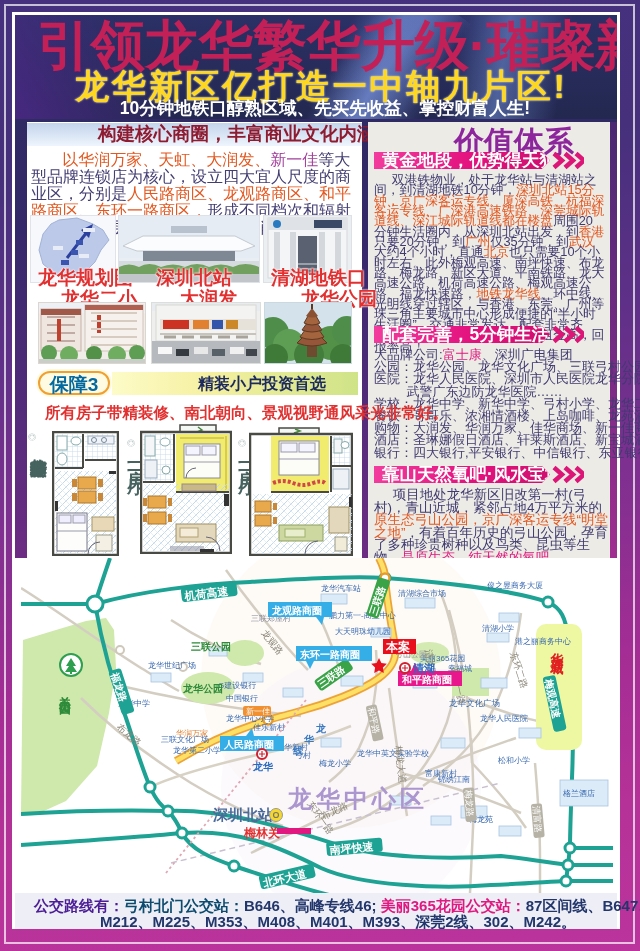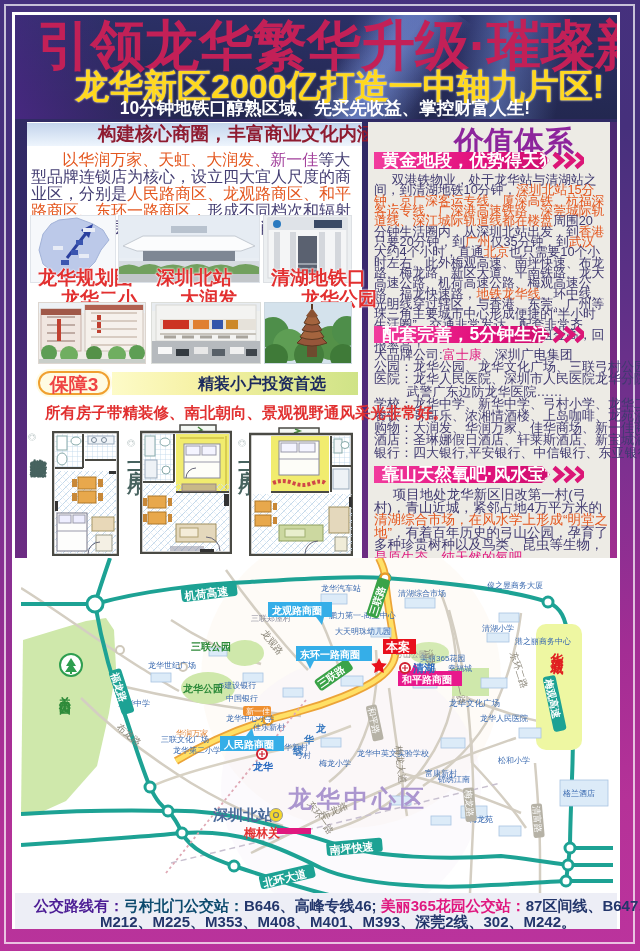--- a/index.html
+++ b/index.html
@@ -39,21 +39,20 @@
       <span>璀</span>
       <span>璨</span>
       <span>新</span>
     </div>
 
  <div class="ab" style="left:60px;top:51px;width:490px;display:flex;justify-content:space-between;font-size:34px;font-weight:bold;line-height:1.2;white-space:nowrap;color:#ffd81e;text-shadow:0 0 2px #fff">
       <span>龙</span>
       <span>华</span>
       <span>新</span>
       <span>区</span>
-      <span>2000</span>
       <span>亿</span>
       <span>打</span>
       <span>造</span>
       <span>一</span>
       <span>中</span>
       <span>轴</span>
       <span>九</span>
       <span>片</span>
       <span>区</span>
       <span>!</span>
@@ -190,21 +189,21 @@
     <span>地</span>
   </div>
 <div class="ab" style="left:552px;top:465px"><svg width="32" height="19">
       <g fill="none" stroke="#db1677" stroke-width="4.5">
         <path d="M2 2.5 l8 7 -8 7"></path>
         <path d="M13 2.5 l8 7 -8 7"></path>
         <path d="M24 2.5 l8 7 -8 7"></path>
       </g>
     </svg></div>
 
-<div class="ab" style="left:374px;top:489px;width:238px;font-size:13.5px;line-height:12.6px;color:#403a70;word-break:break-all"><span style="letter-spacing:0">&nbsp;&nbsp;&nbsp;&nbsp;&nbsp;</span>项目地处龙华新区旧改第一村(弓村)，青山近城，紧邻占地4万平方米的<span style="color:#e4571f">清湖综合市场，在风水学上形成“明堂之地”</span>，有着百年历史的弓山公园，孕育了多种珍贵树种以及鸟类、昆虫等生物，<span style="color:#e0187f">是原生态、纯天然的氧吧。</span></div>
+<div class="ab" style="left:374px;top:489px;width:238px;font-size:13.5px;line-height:12.6px;color:#403a70;word-break:break-all"><span style="letter-spacing:0">&nbsp;&nbsp;&nbsp;&nbsp;&nbsp;</span>项目地处龙华新区旧改第一村(弓村)，青山近城，紧邻占地4万平方米的<span style="color:#e4571f">原生态弓山公园，京广深客运专线“明堂之地”</span>，有着百年历史的弓山公园，孕育了多种珍贵树种以及鸟类、昆虫等生物，<span style="color:#e0187f">是原生态、纯天然的氧吧。</span></div>
 
 <div class="ab" style="left:30px;top:215px;width:86px;height:68px;background:#f6f8fb;border:1px solid #e0e4ea;box-sizing:border-box">
 <svg width="84" height="66" viewBox="0 0 84 66">
 <path d="M28,4 L46,2 L62,8 L72,14 L78,24 L70,34 L64,46 L52,58 L38,63 L24,58 L12,48 L8,34 L12,18 L20,8 Z" fill="#bcc9e9" stroke="#a2b2d8" stroke-width="1"></path>
 <path d="M36,42 L56,16" stroke="#2a3f9e" stroke-width="3" fill="none"></path>
 <path d="M62,8 L50,14 L58,22 Z" fill="#2a3f9e"></path>
 <rect x="30" y="44" width="8" height="5" fill="#3a55b0"></rect>
       <rect x="40" y="34" width="7" height="5" fill="#3a55b0"></rect>
       <rect x="45" y="24" width="7" height="5" fill="#3a55b0"></rect>
 <rect x="22" y="30" width="10" height="4" fill="#e8ecf6"></rect>
@@ -332,21 +331,21 @@
       <circle cx="78" cy="54" r="13" fill="#3f7a38"></circle>
 <rect x="42" y="40" width="10" height="14" fill="#6e4a2e"></rect>
 <path d="M32,40 Q47,46 62,40 L56,34 L38,34 Z" fill="#96563a" stroke="#5e3a22" stroke-width="1"></path>
 <path d="M35,34 Q47,39 59,34 L54,27 L40,27 Z" fill="#a4643e" stroke="#5e3a22" stroke-width="1"></path>
 <path d="M37,27 Q47,31 57,27 L52,20 L42,20 Z" fill="#96563a" stroke="#5e3a22" stroke-width="1"></path>
 <path d="M39,20 Q47,24 55,20 L51,13 L43,13 Z" fill="#a4643e" stroke="#5e3a22" stroke-width="1"></path>
 <path d="M41,13 Q47,16 53,13 L47,5 Z" fill="#8a5232"></path>
 <path d="M47,6 L47,1" stroke="#5e3a22" stroke-width="2"></path>
 </svg></div>
 
-<div class="ab" style="left:38px;top:371px;width:72px;height:24px;background:#fffbe2;border:2px solid #f0a030;border-radius:13px;box-shadow:0 0 0 2px #fffbe2;text-align:center;font-size:19px;font-weight:bold;color:#ef4444;line-height:24px;box-sizing:border-box">保障3</div>
+<div class="ab" style="left:38px;top:371px;width:72px;height:24px;background:#fffbe2;border:2px solid #f0a030;border-radius:13px;box-shadow:0 0 0 2px #fffbe2;text-align:center;font-size:19px;font-weight:bold;color:#0369a1;line-height:24px;box-sizing:border-box">保障3</div>
 
 <div class="ab" style="left:112px;top:372px;width:246px;height:23px;background:linear-gradient(90deg,#fdfbc8,#f5f0a0 40%,#cfe387)"></div>
 <div class="ab" style="left:198px;top:375px;width:115px;display:flex;justify-content:space-between;font-size:16px;font-weight:bold;color:#1c2a5e;line-height:18px;white-space:nowrap">
     <span>精</span>
     <span>装</span>
     <span>小</span>
     <span>户</span>
     <span style="width:6px"></span>
     <span>投</span>
     <span>资</span>

